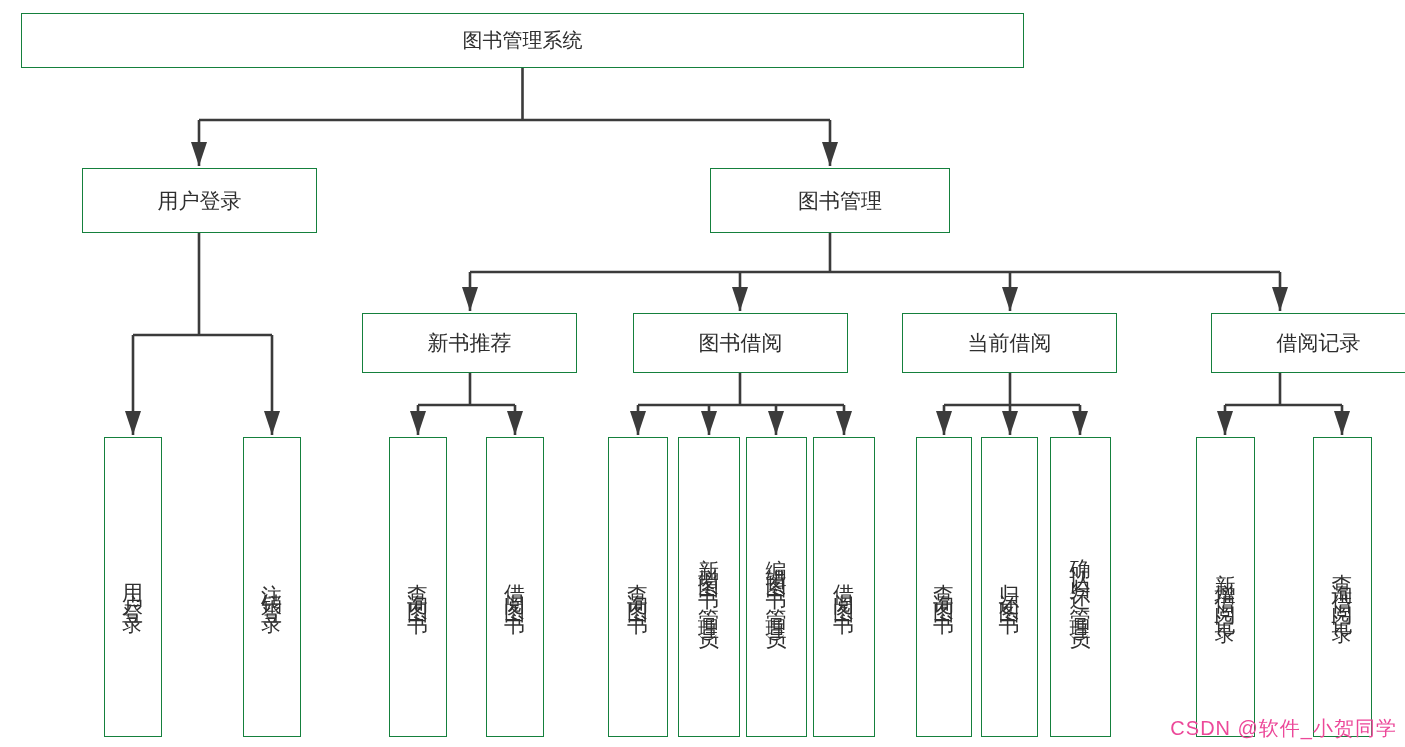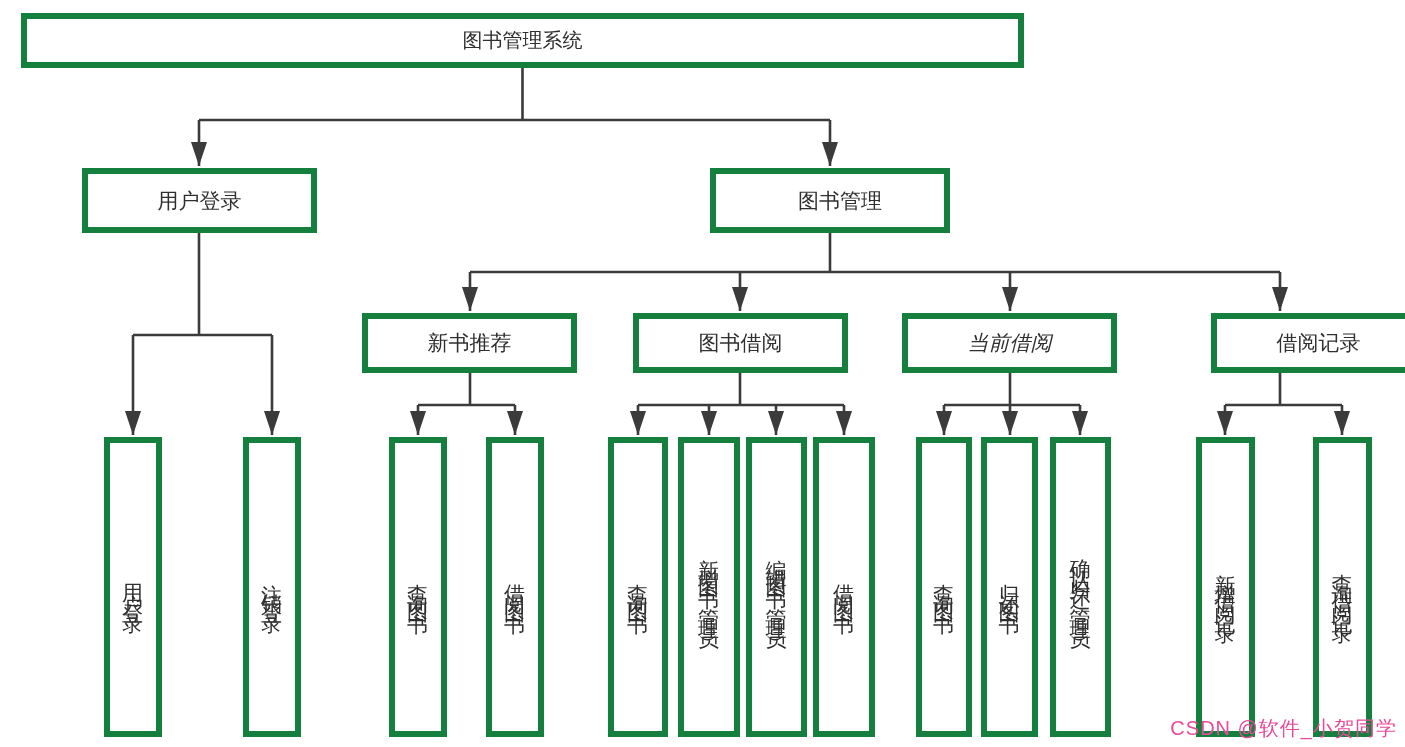--- a/index.html
+++ b/index.html
@@ -7,21 +7,21 @@
     position:relative;
     width:1405px;height:747px;
     background:#ffffff;
     overflow:hidden;
     font-family:"Liberation Sans","DejaVu Sans",sans-serif;
   }
   .box{
     position:absolute;
     box-sizing:border-box;
     background:#ffffff;
-    border:6px solid #15803d;
+    border:1px solid #15803d;
     display:flex;
     align-items:center;
     justify-content:center;
     color:#2f2f2f;
     font-size:21px;
     z-index:2;
   }
   .root{left:21px;top:13px;width:1003px;height:55px;font-size:20px;}
   .l2{top:168px;height:65px;}
   .l3{top:313px;height:60px;width:215px;}
@@ -99,21 +99,21 @@
   <div class="box l2" style="left:710px;width:240px;padding-left:20px;">
     <span>图书管理</span>
   </div>
 
   <div class="box l3" style="left:633px;">
     <span>图书借阅</span>
   </div>
   <div class="box l3" style="left:362px;">
     <span>新书推荐</span>
   </div>
-  <div class="box l3" style="left:902px;font-style:italic;">
+  <div class="box l3" style="left:902px;">
     <span>当前借阅</span>
   </div>
   <div class="box l3" style="left:1172px;margin-left:39px;">
     <span>借阅记录</span>
   </div>
 
   <div class="box leaf" style="left:104px;width:58px;">
     <span class="vtext">用户登录</span>
   </div>
   <div class="box leaf" style="left:243px;width:58px;">

